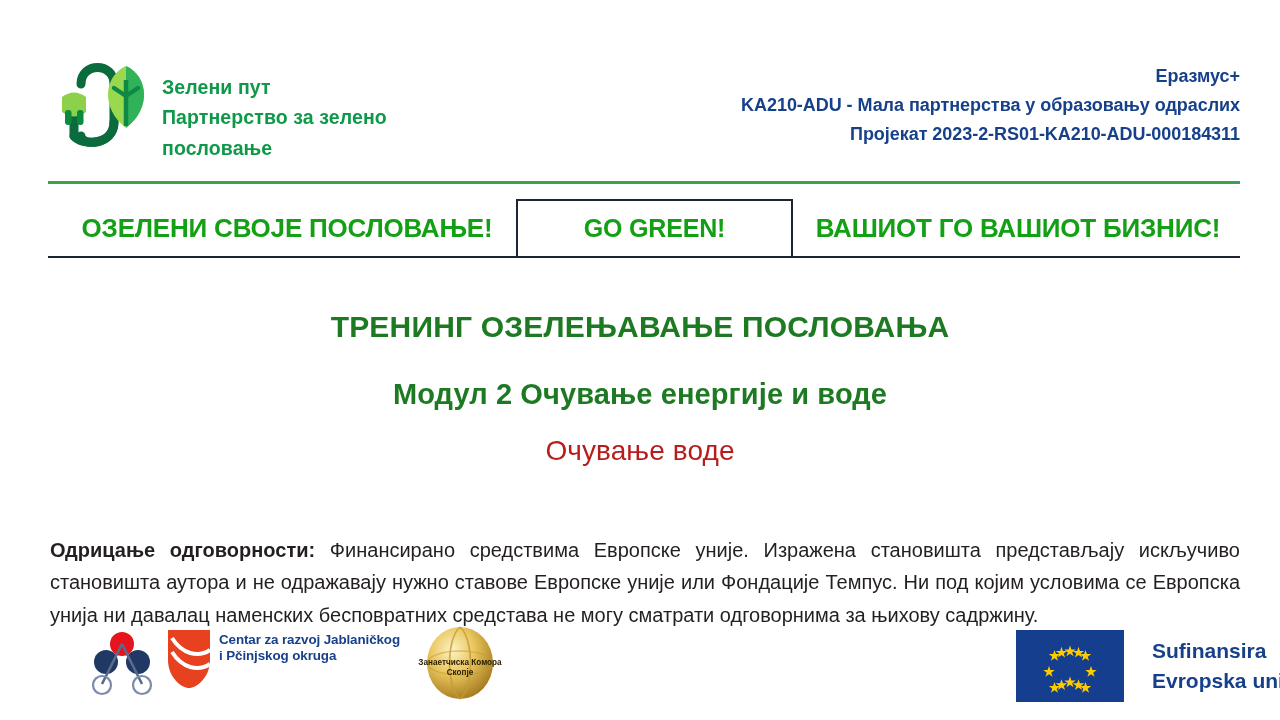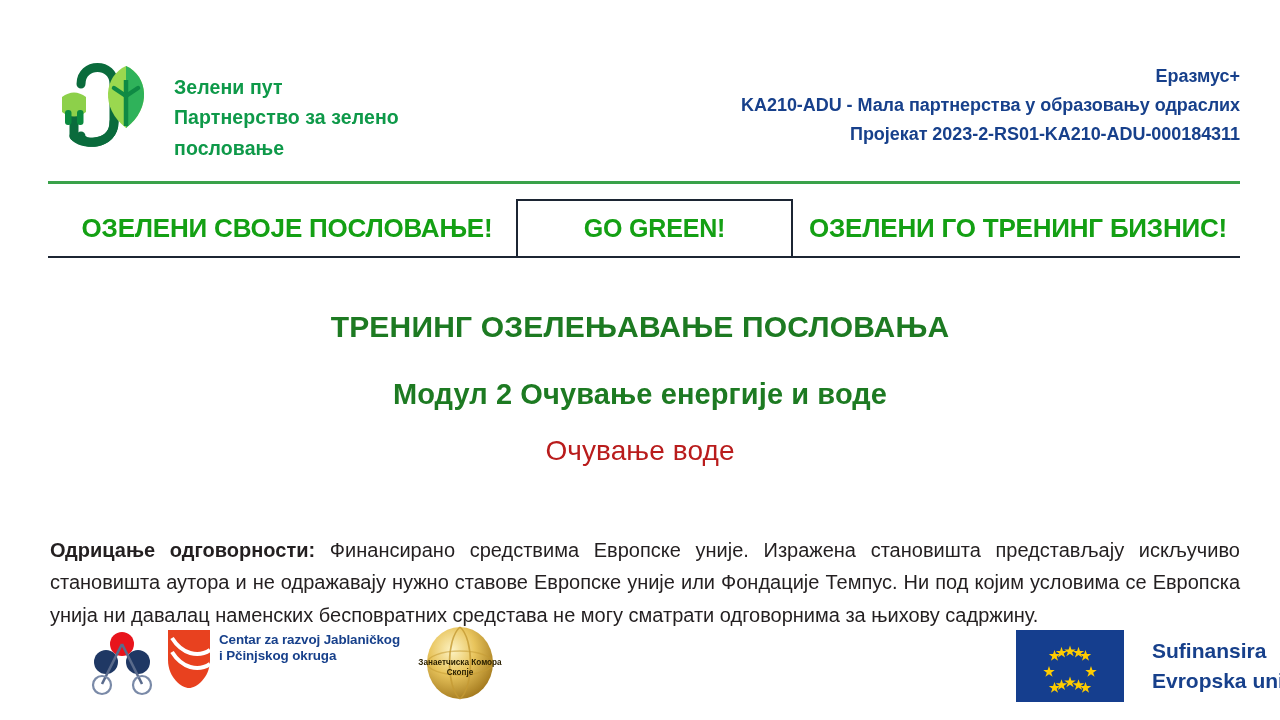--- a/index.html
+++ b/index.html
@@ -27,21 +27,21 @@
     width: 1192px;
     height: 125px;
     display: flex;
     align-items: flex-start;
     justify-content: space-between;
   }
 
   .brand {
     display: flex;
     align-items: flex-start;
-    gap: 16px;
+    gap: 4px;
   }
 
   .brand-logo {
     width: 110px;
     height: 108px;
     flex: none;
     margin-top: 2px;
   }
 
   .brand-text {
@@ -257,21 +257,21 @@
       <div>KA210-ADU - Мала партнерства у образовању одраслих</div>
       <div>Пројекат 2023-2-RS01-KA210-ADU-000184311</div>
     </div>
   </div>
 
   <div class="header-rule"></div>
 
   <div class="tabbar">
     <div class="tab tab-mid">GO GREEN!</div>
     <div class="tab tab-left">ОЗЕЛЕНИ СВОЈЕ ПОСЛОВАЊЕ!</div>
-    <div class="tab tab-right">ОЗЕЛЕНИ ГО ТРЕНИНГ БИЗНИС!</div>
+    <div class="tab tab-right">ВАШИОТ ГО ВАШИОТ БИЗНИС!</div>
     <div class="tabbar-rule"></div>
   </div>
 
   <div class="titles">
     <div class="title-main">ТРЕНИНГ ОЗЕЛЕЊАВАЊЕ ПОСЛОВАЊА</div>
     <div class="title-module">Модул 2 Очување енергије и воде</div>
     <div class="title-sub">Очување воде</div>
   </div>
 
   <p class="disclaimer">

